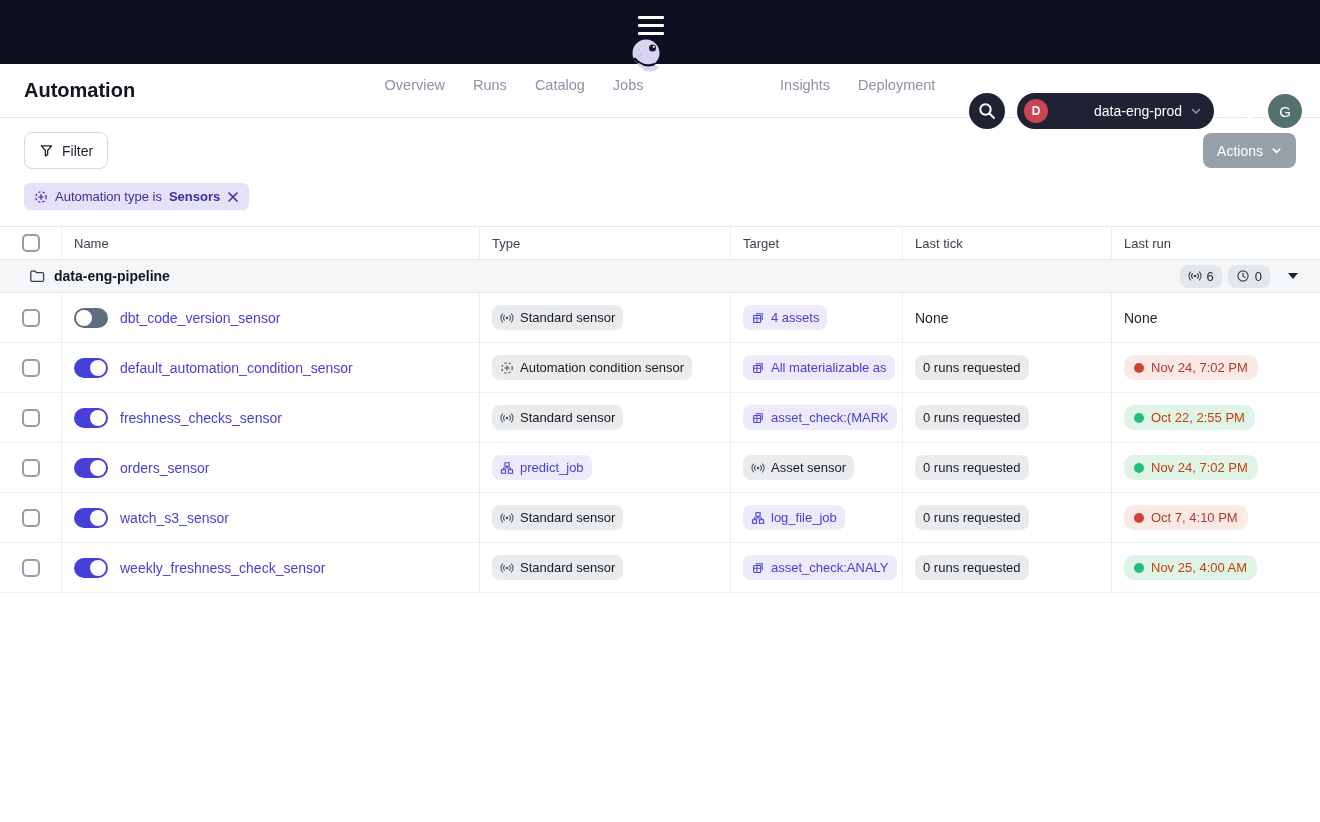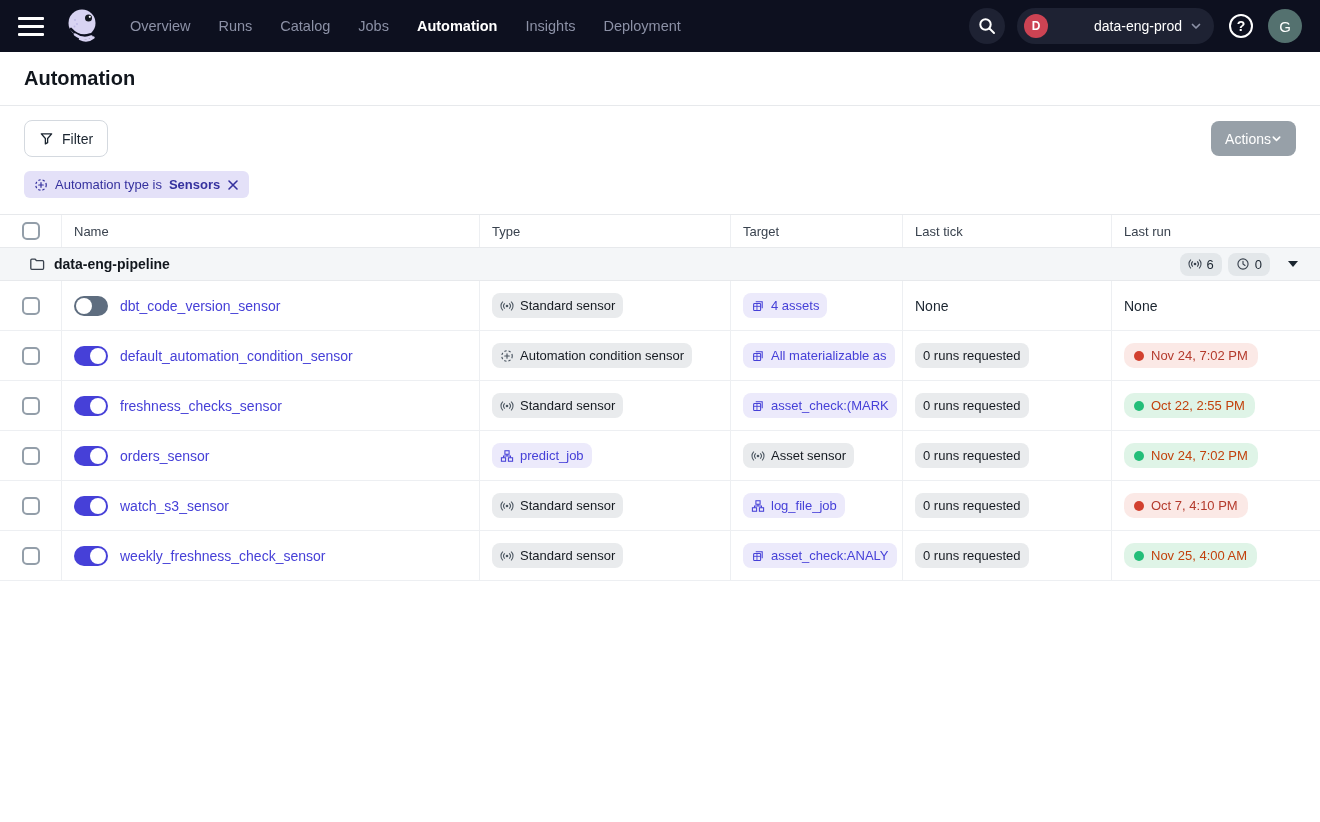--- a/index.html
+++ b/index.html
@@ -1,20 +1,20 @@
 <!DOCTYPE html>
 <html><head>
 <meta charset="utf-8">
 <style>
   * { margin:0; padding:0; box-sizing:border-box; }
   html,body { width:1320px; height:822px; background:#fff; overflow:hidden;
     font-family:"Liberation Sans","DejaVu Sans",sans-serif; }
 
   
-  .topnav { height:52px; background:#0D101F; display:flex; align-items:center; padding:0 18px; }
+  .topnav { height:64px; background:#0D101F; display:flex; align-items:center; padding:16px 18px;flex-direction:column; }
   .hamburger { width:26px; display:flex; flex-direction:column; gap:5px; cursor:pointer; margin-right:18px; }
   .hamburger span { height:3px; background:#fff; border-radius:1px; }
   .logo { width:42px; height:42px; margin-right:26px; display:flex; align-items:center; justify-content:center; }
   .nav-links { display:flex; align-items:center; gap:28px; }
   .nav-link { font-size:14.5px; color:#8C91A6; cursor:pointer; text-decoration:none; }
   .nav-link.active { color:#FFFFFF; font-weight:700; }
   .nav-right { margin-left:auto; display:flex; align-items:center; gap:12px; }
   .nav-search-btn { width:36px; height:36px; border-radius:50%; background:#1E2233; display:flex; align-items:center; justify-content:center; cursor:pointer; color:#fff; }
   .deploy-pill { height:36px; border-radius:18px; background:#1E2233; display:flex; align-items:center; gap:8px; padding:0 12px 0 7px; cursor:pointer; }
   .deploy-avatar { width:24px; height:24px; border-radius:50%; background:#CC4353; color:#fff; font-size:12px; font-weight:700; display:flex; align-items:center; justify-content:center; }
@@ -28,21 +28,21 @@
   .page-header { height:54px; display:flex; align-items:center; padding:0 24px; border-bottom:1px solid #E7E9EC; }
   .page-title { font-size:20px; font-weight:700; color:#11161D; }
 
   
   .toolbar { display:flex; align-items:center; gap:14px; padding:14px 24px 12px 24px;justify-content:space-between; }
   .filter-btn { height:37px; display:flex; align-items:center; gap:8px; padding:0 14px; border:1px solid #D4D9DF; border-radius:8px; background:#fff; font-size:14px; color:#1B2530; cursor:pointer; }
   .search-box { position:relative; width:356px; }
   .search-box input { width:100%; height:37px; border:1px solid #D4D9DF; border-radius:8px; padding:0 12px 0 34px; font-size:14px; color:#1B2530; outline:none; font-family:inherit; }
   .search-box input::placeholder { color:#9AA3AC; }
   .search-box .mag { position:absolute; left:11px; top:10px; color:#5A6672; }
-  .actions-btn { margin-left:auto; height:35px; display:flex; align-items:center; padding:0 14px; background:#97A0A8; border:none; border-radius:8px; color:#fff; font-size:14px; cursor:pointer; font-family:inherit; }
+  .actions-btn { margin-left:auto; height:35px; display:flex; align-items:center; gap:8px; padding:0 14px; background:#97A0A8; border:none; border-radius:8px; color:#fff; font-size:14px; cursor:pointer; font-family:inherit; }
 
   
   .chip-row { padding:2px 24px 16px 24px; border-bottom:1px solid #E7E9EC; }
   .chip { display:inline-flex; align-items:center; gap:7px; background:#E4E1F8; border-radius:6px; padding:6px 10px; font-size:13px; color:#35319E; }
   .chip .chip-val { font-weight:700; }
   .chip .chip-x { display:flex; cursor:pointer; }
 
   
   .tr { display:grid; grid-template-columns:62px 418px 251px 172px 209px 208px; align-items:center; }
   .thead { height:33px; border-bottom:1px solid #E7E9EC; }

